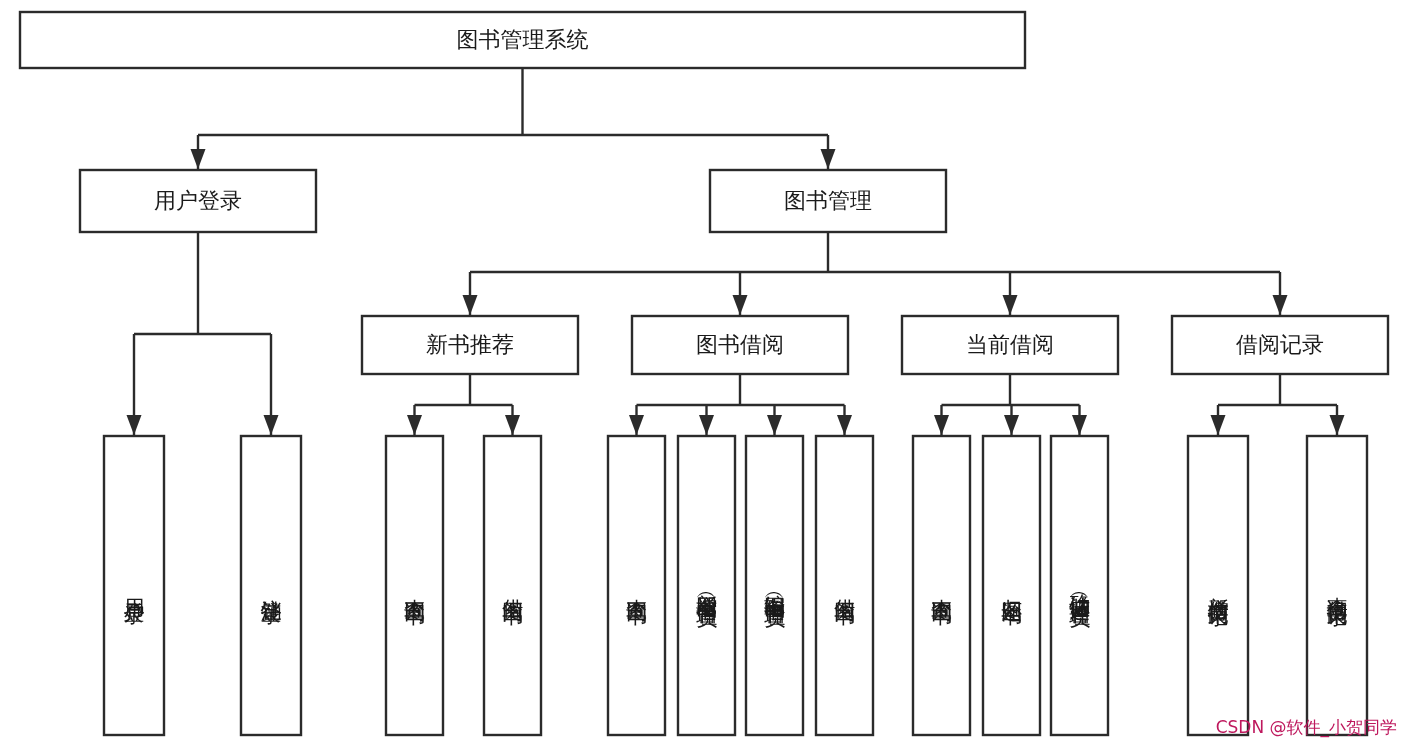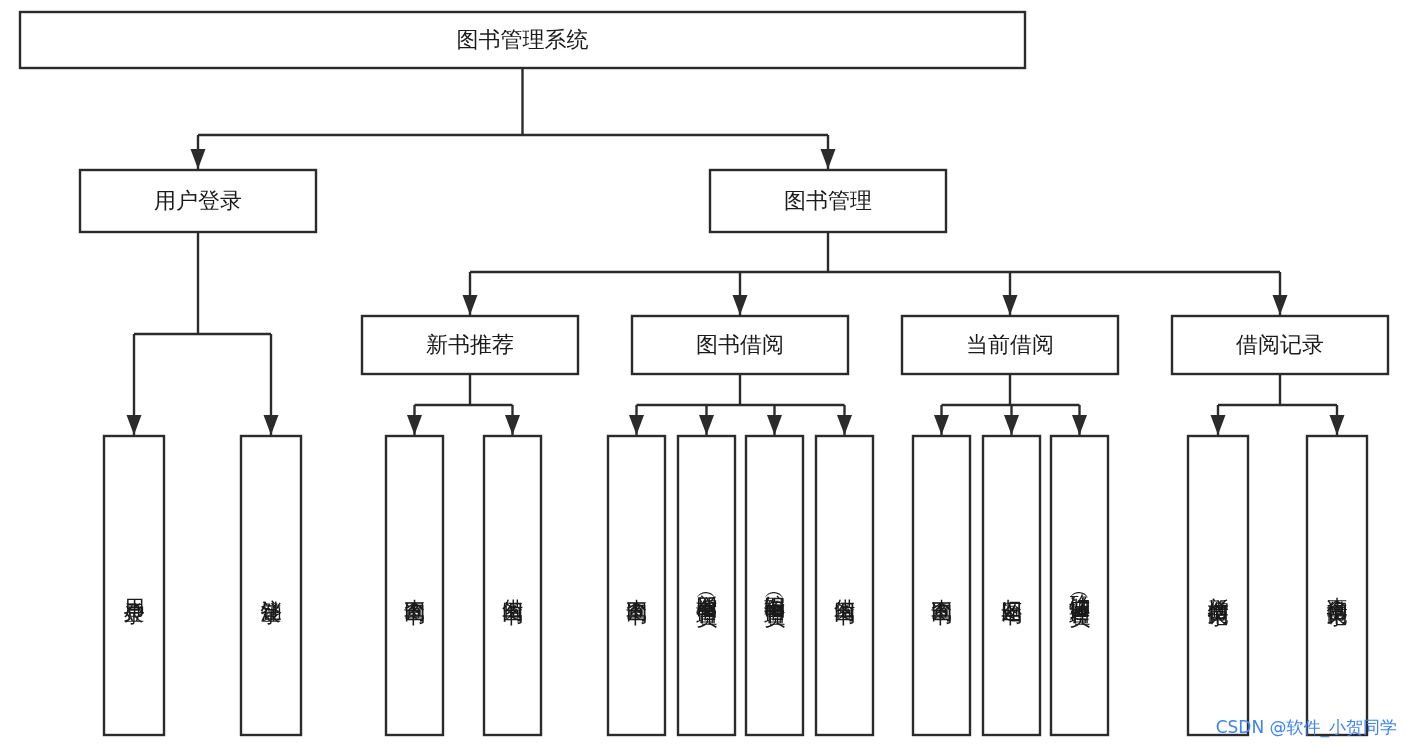--- a/index.html
+++ b/index.html
@@ -65,21 +65,21 @@
     letter-spacing: 2px;
     white-space: nowrap;
     text-align: center;
   }
   .watermark {
     position: absolute;
     right: 8px;
     bottom: 8px;
     font-family: "DejaVu Sans", "Liberation Sans", sans-serif;
     font-size: 17px;
-    color: #3b82f6;
+    color: #be185d;
     white-space: nowrap;
     user-select: none;
   }
 </style>
 </head>
 <body>
 
 <div id="diagram-root">
 
   <svg class="diagram-canvas" id="svg-canvas" viewBox="0 0 1405 747" xmlns="http://www.w3.org/2000/svg">

